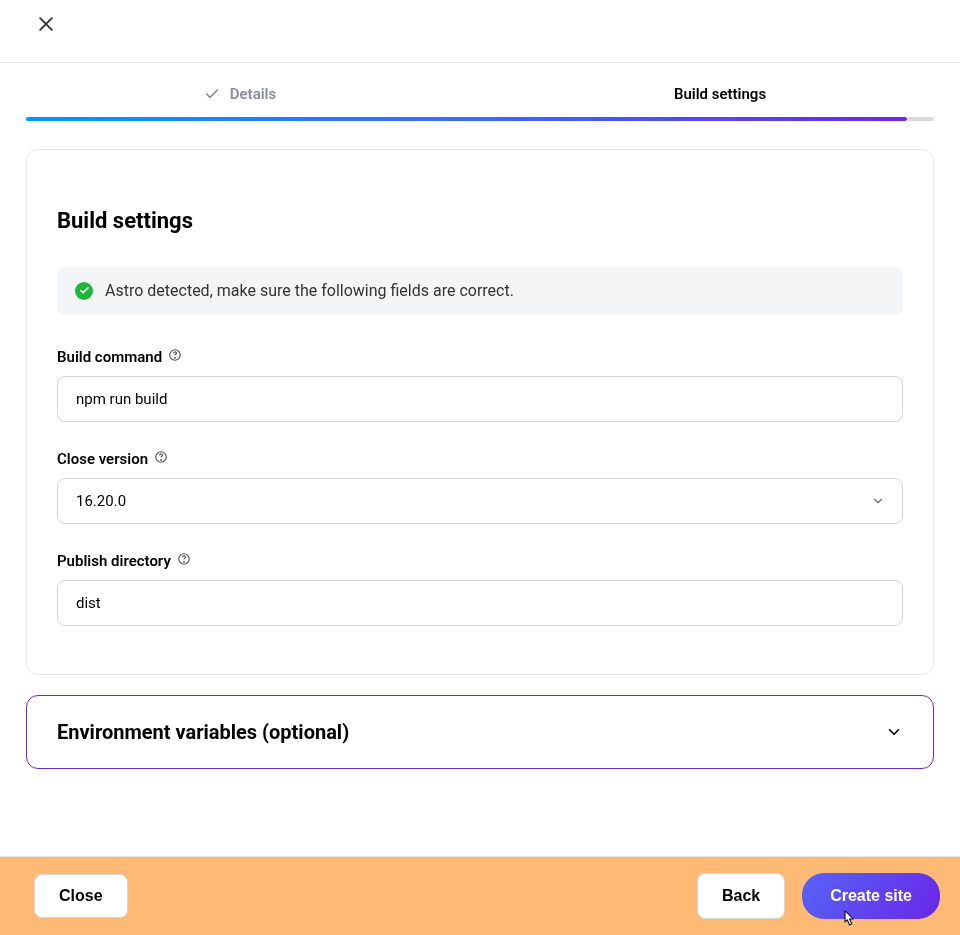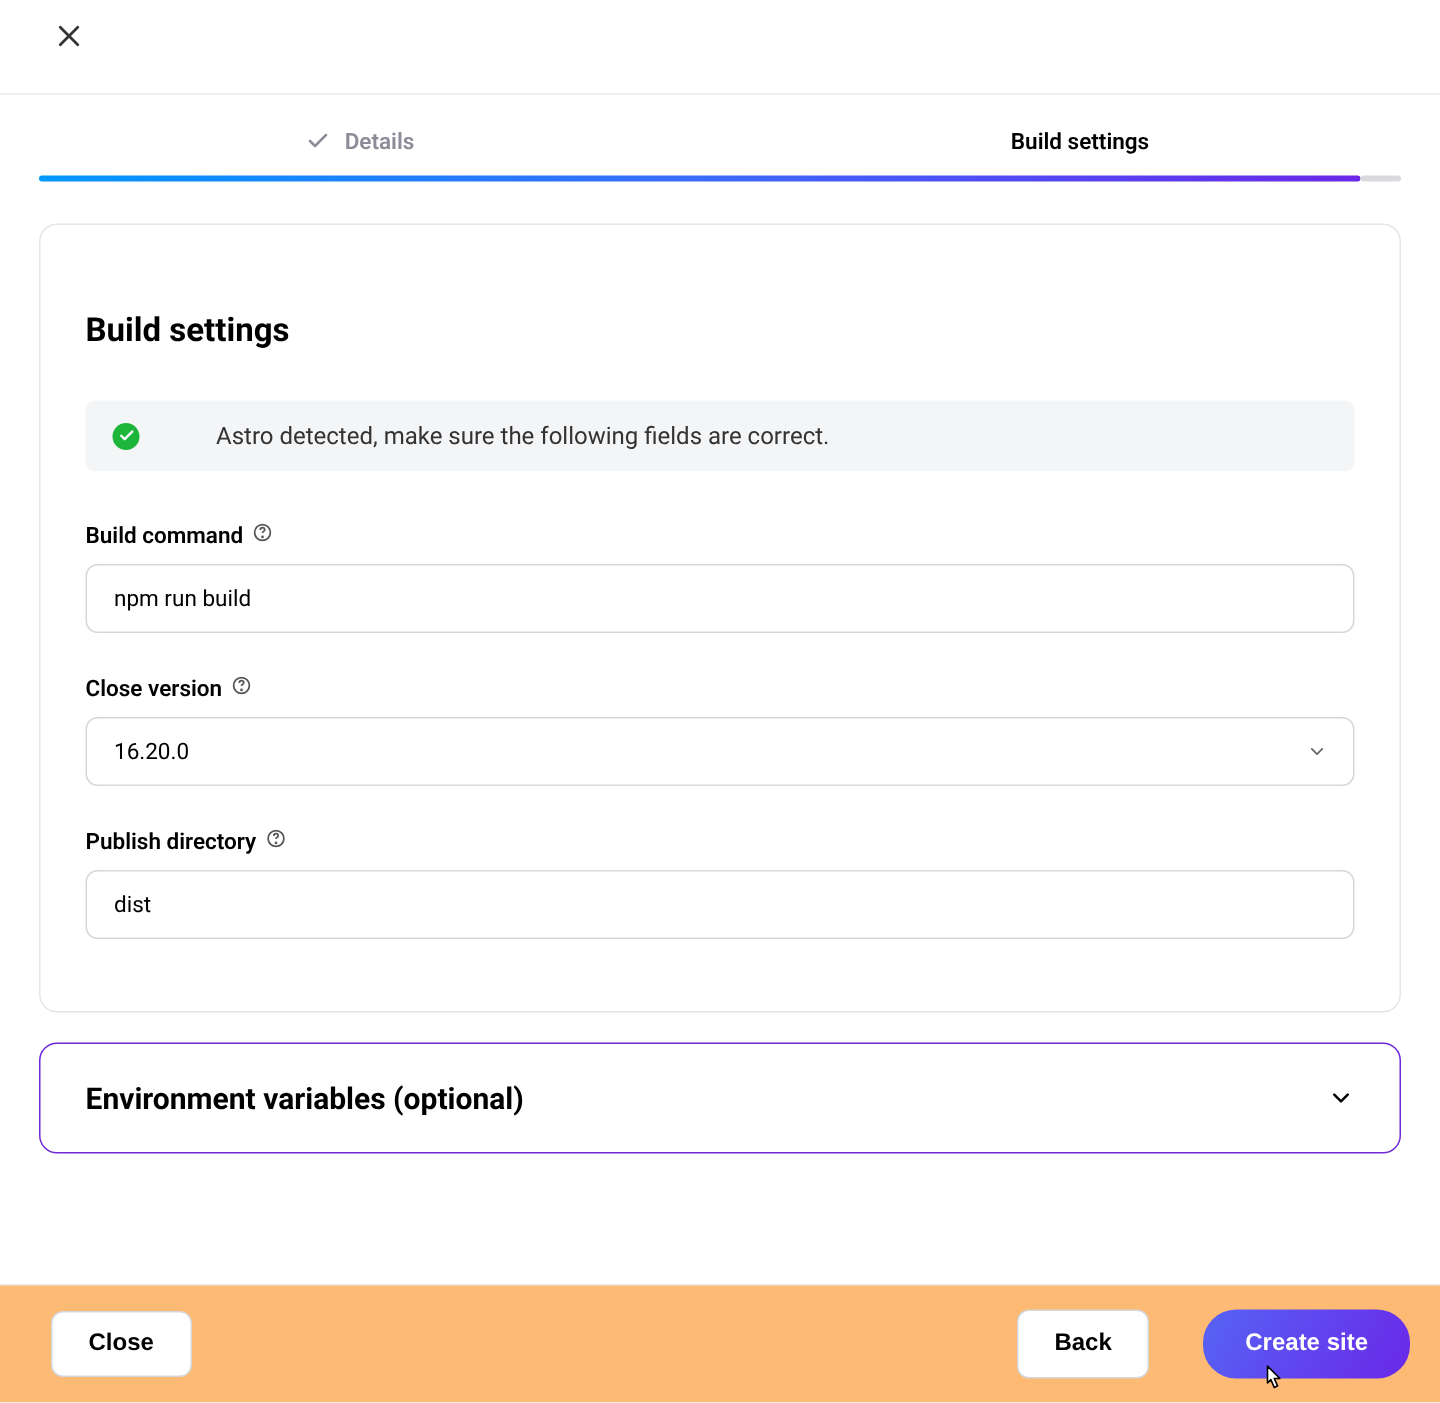--- a/index.html
+++ b/index.html
@@ -98,21 +98,20 @@
       background: #1db53a;
       border-radius: 50%;
       display: flex;
       align-items: center;
       justify-content: center;
       flex-shrink: 0;
     }
     .alert-text {
       font-size: 16px;
       color: #333;
-      margin-left: 39px;
     }
 
     .field { margin-bottom: 28px; }
     .field-label {
       display: flex;
       align-items: flex-start;
       gap: 6px;
       font-size: 15px;
       font-weight: 600;
       margin-bottom: 10px;
@@ -165,21 +164,21 @@
       bottom: 0;
       left: 0;
       right: 0;
       display: flex;
       justify-content: space-between;
       align-items: center;
       padding: 16px 20px 16px 34px;
       border-top: 1px solid #eaeaea;
       background: #fdba74;
     }
-    .footer-right { display: flex; gap: 36px; }
+    .footer-right { display: flex; gap: 17px; }
     .btn {
       padding: 12px 24px;
       border-radius: 8px;
       font-size: 16px;
       font-weight: 600;
       cursor: pointer;
       border: 1px solid #d6d7dd;
       background: #fff;
     }
     .btn-primary {

